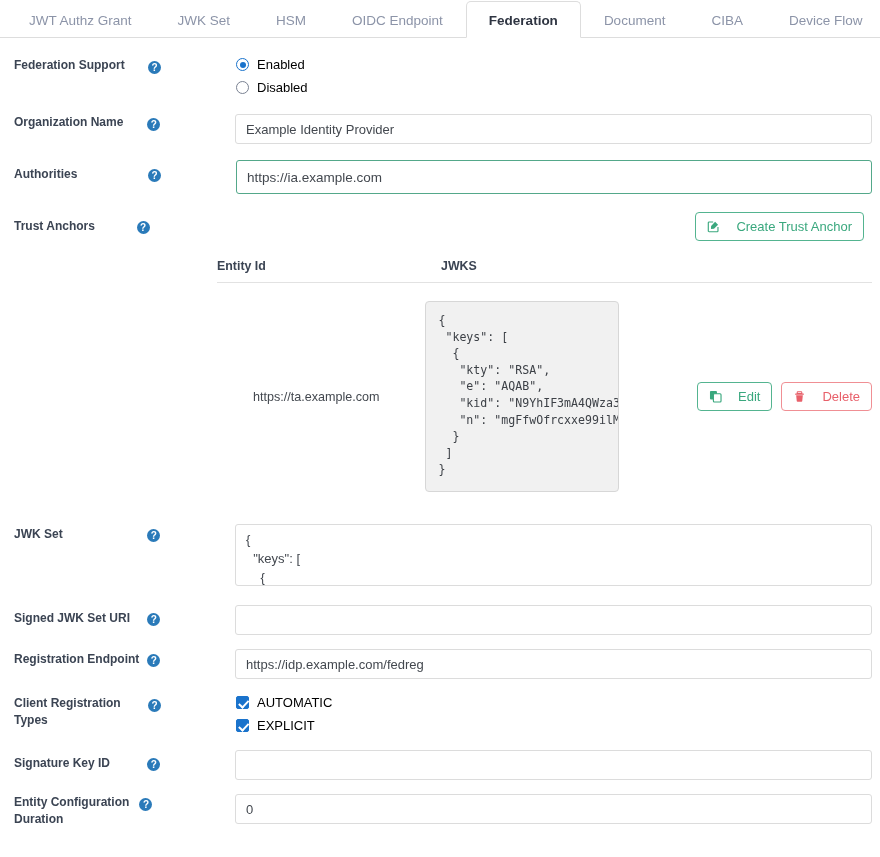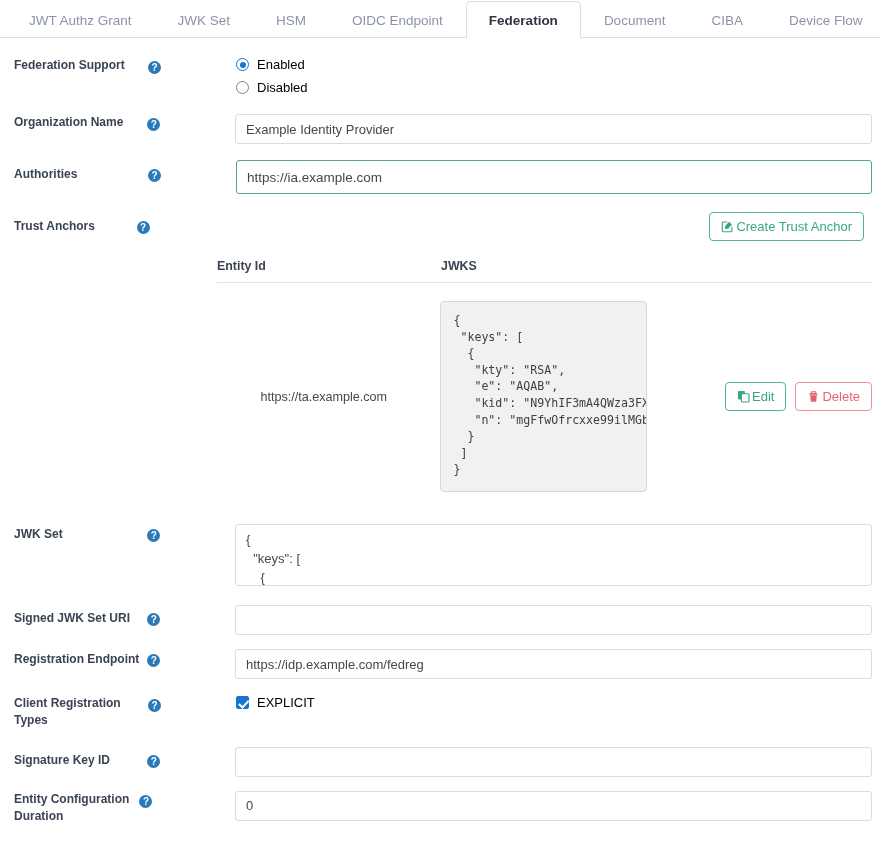--- a/index.html
+++ b/index.html
@@ -138,21 +138,21 @@
   .cbx.on { background: #1a73cc; border-color: #1a73cc; }
   .cbx.on::after {
     content: ""; position: absolute;
     left: 4px; top: 0.5px; width: 3.5px; height: 7.5px;
     border: solid #ffffff; border-width: 0 2px 2px 0;
     transform: rotate(43deg);
   }
 
   
   .btn {
-    display: inline-flex; align-items: center; gap: 2px;
+    display: inline-flex; align-items: center; gap: 16px;
     font-size: 13px; padding: 6px 11px;
     border-radius: 4px; background: #ffffff;
     cursor: pointer; white-space: nowrap;
     font-family: "Liberation Sans", sans-serif;
   }
   .btn-green { border: 1px solid #54b490; color: #3aa87e; }
   .btn-red { border: 1px solid #f08f94; color: #e8606a; }
   .btn svg { display: block; }
 
   
@@ -344,20 +344,24 @@
   </div>
 
   <div class="row" style="padding-top:16px;">
     <div class="label-col">Client Registration Types</div>
     <div class="help-col">
       <span class="help-icon">?</span>
     </div>
     <div class="field-col">
       <div class="opt">
         <span class="cbx on"></span>
+        <span class="opt-label">AUTOMATIC</span>
+      </div>
+      <div class="opt">
+        <span class="cbx on"></span>
         <span class="opt-label">EXPLICIT</span>
       </div>
     </div>
   </div>
 
   <div class="row" style="padding-top:17px;">
     <div class="label-col" style="padding-top:5px;">Signature Key ID</div>
     <div class="help-col" style="padding-top:4px;">
       <span class="help-icon">?</span>
     </div>

